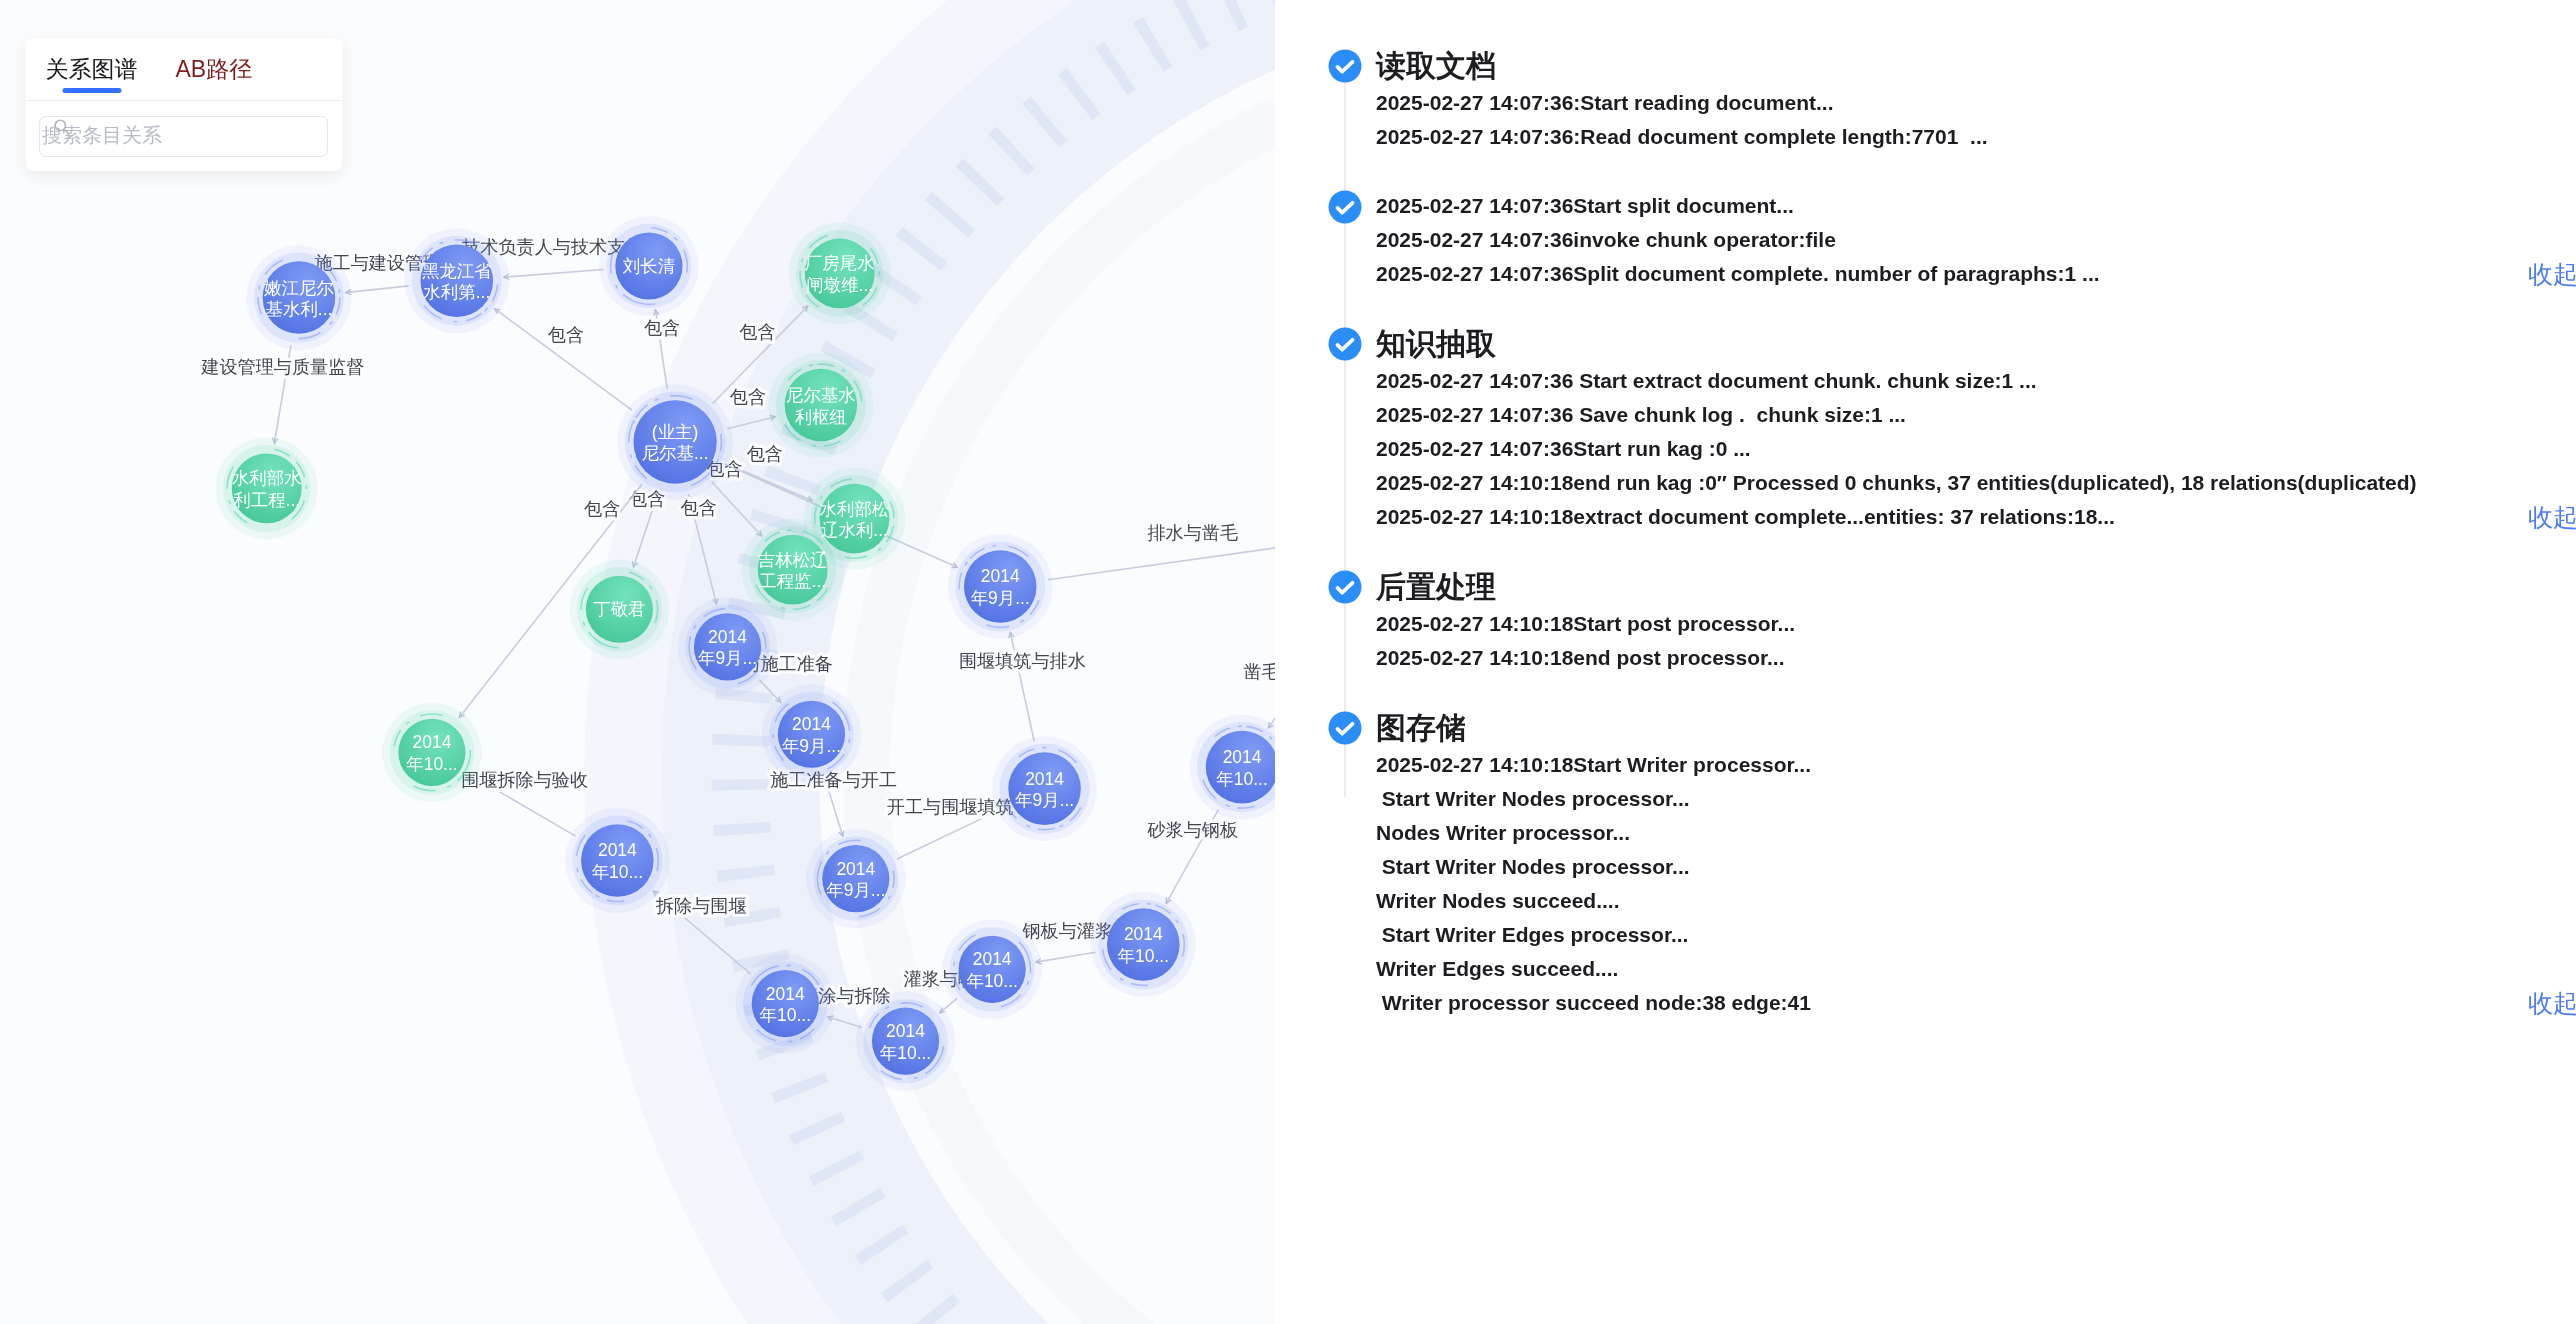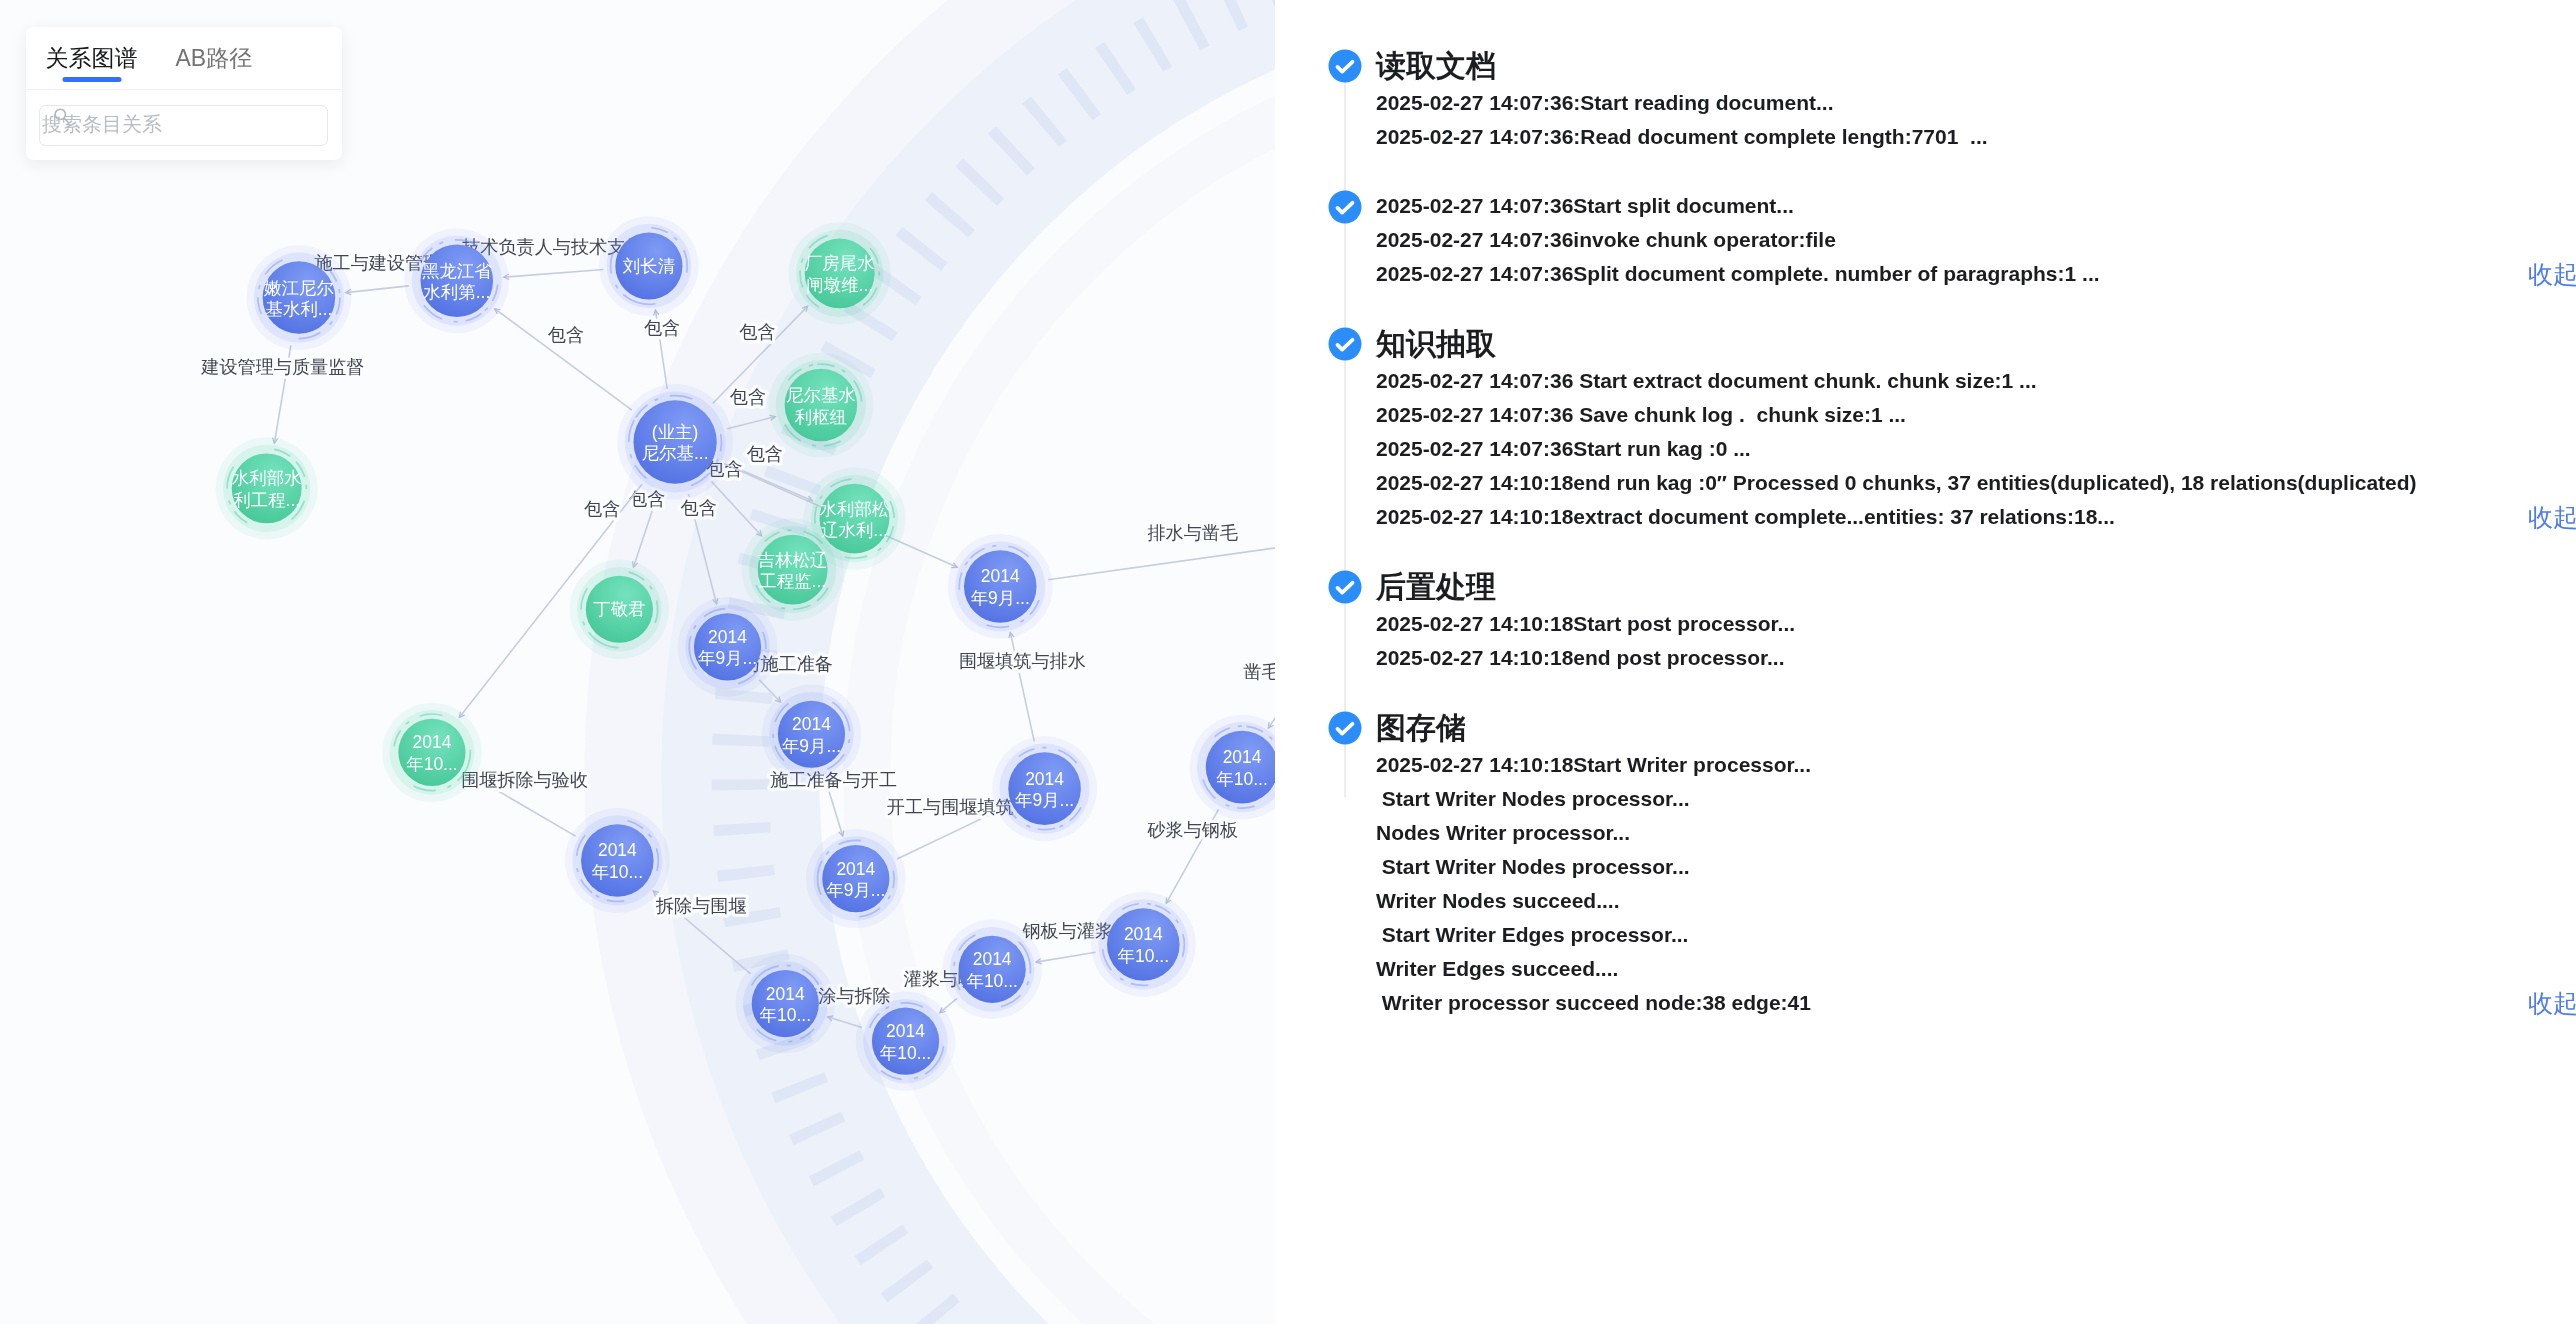--- a/index.html
+++ b/index.html
@@ -3,25 +3,25 @@
 <meta charset="utf-8">
 <style>
   html,body{margin:0;padding:0;width:2576px;height:1324px;overflow:hidden;
     font-family:"Liberation Sans","DejaVu Sans",sans-serif;background:#ffffff;}
   #app{position:relative;width:2576px;height:1324px;}
 
   
   .graph-panel{position:absolute;left:0;top:0;width:1275px;height:1324px;background:#fbfcfe;overflow:hidden;}
   .graph-panel svg{position:absolute;left:0;top:0;}
 
-  .tab-card{position:absolute;left:25.5px;top:27px;width:316px;height:133px;background:#ffffff;
+  .tab-card{position:absolute;left:25.5px;top:38px;width:316px;height:133px;background:#ffffff;
     border-radius:8px;box-shadow:0 4px 16px rgba(31,35,41,.08);z-index:5;}
   .tabs-row{position:relative;height:62px;display:flex;align-items:center;gap:38px;
     padding:0 20px;border-bottom:1.3px solid #eef0f3;}
-  .tab{position:relative;font-size:23px;color:#737373;cursor:pointer;height:62px;display:flex;align-items:center;}
+  .tab{position:relative;font-size:23px;color:#7f1d1d;cursor:pointer;height:62px;display:flex;align-items:center;}
   .tab.active{color:#17191c;font-weight:500;}
   .tab.active .ink{position:absolute;left:50%;transform:translateX(-50%);bottom:6.7px;width:59px;height:5.4px;
     border-radius:2.7px;background:#3370ff;}
   .search-wrap{position:relative;margin:15px 13.4px 0 13.4px;height:39px;border:1.3px solid #e3e7ee;
     border-radius:6.7px;background:#fff;display:flex;align-items:center;font-family:Liberation Mono, monospace;}
   .search-wrap svg{margin:0 8px 0 12px;flex:0 0 auto;}
   .search-input{border:none;outline:none;flex:1;font-size:20px;color:#3a3f47;background:transparent;
     font-family:inherit;}
   .search-input::placeholder{color:#b7bdc7;}
 

